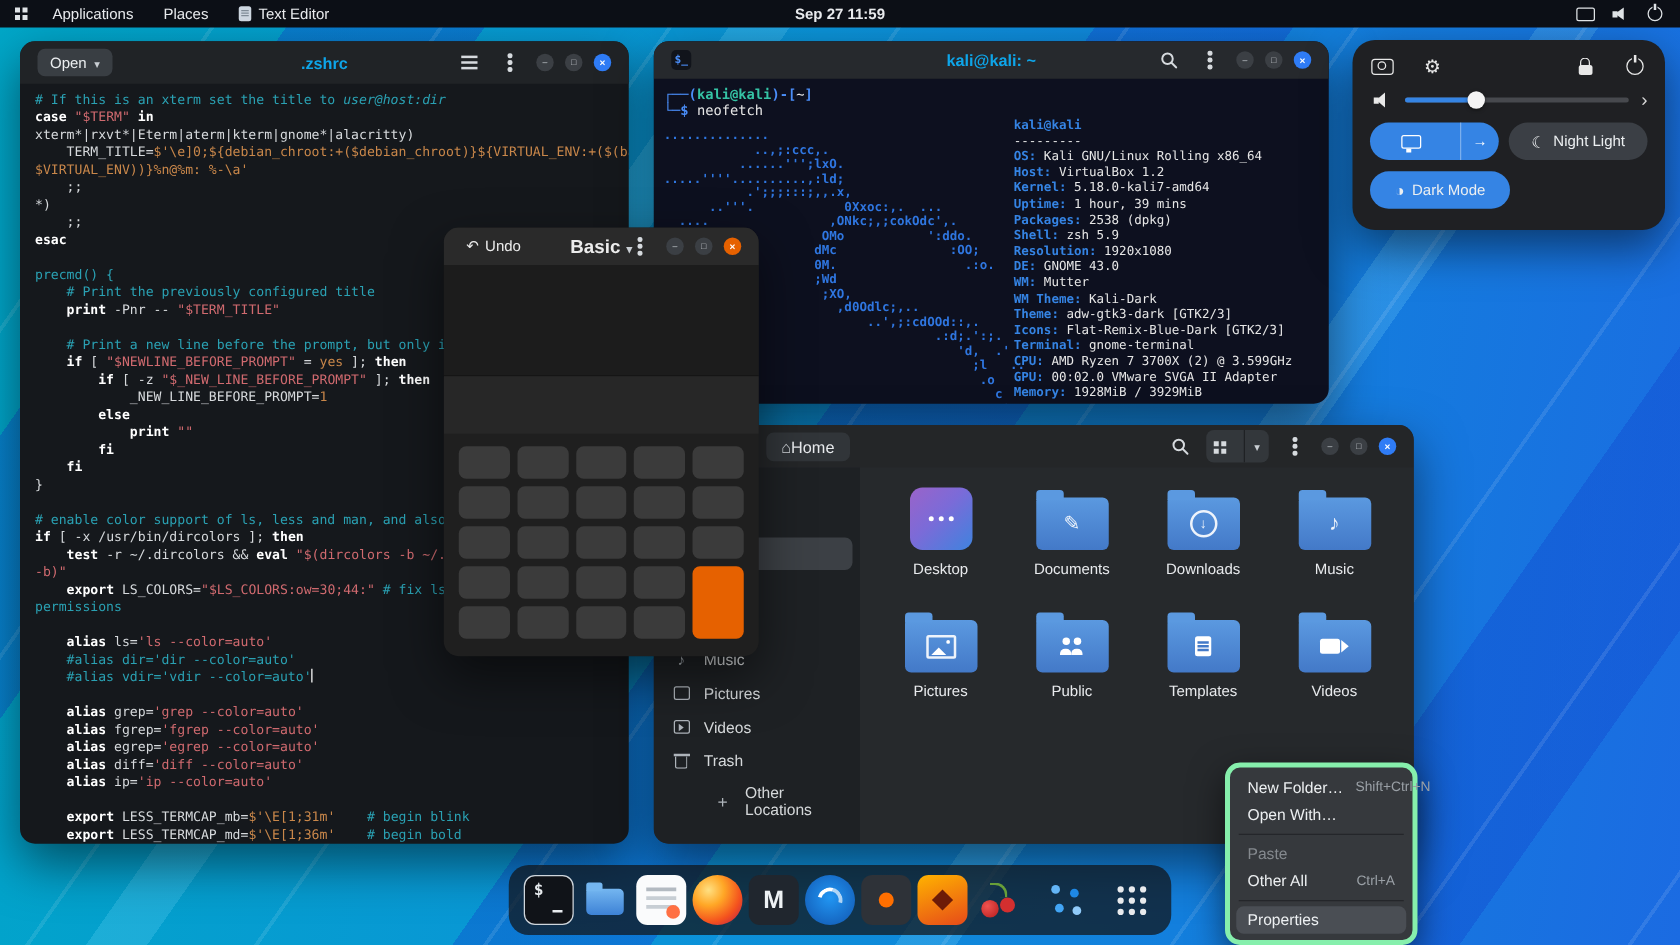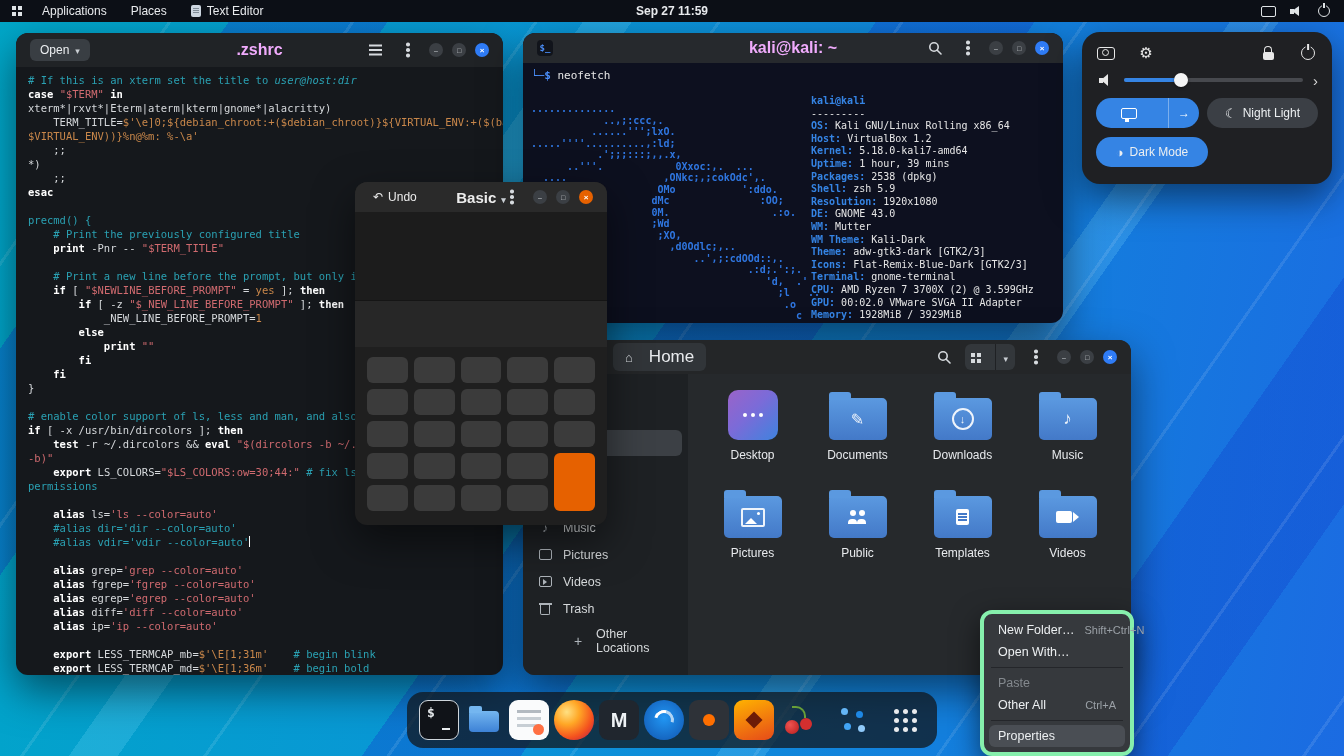--- a/index.html
+++ b/index.html
@@ -30,21 +30,21 @@
   .pi-vol::before{content:"";position:absolute;left:0;top:2.5px;width:4px;height:5px;background:#dfe3e6;}
   .pi-vol::after{content:"";position:absolute;left:2px;top:0;border-top:5px solid transparent;
     border-bottom:5px solid transparent;border-right:7px solid #dfe3e6;}
   .pi-power{width:10px;height:10px;border:1.5px solid #dfe3e6;border-radius:50%;position:relative;}
   .pi-power::before{content:"";position:absolute;top:-3px;left:50%;transform:translateX(-50%);
     width:2px;height:5px;background:#dfe3e6;box-shadow:0 0 0 1px #0c0f16;}
 
   
   .win{position:absolute;border-radius:12px;overflow:hidden;box-shadow:0 16px 40px rgba(0,0,0,.5);}
   .whead{position:relative;display:flex;align-items:center;padding:0 14px;gap:8px;}
-  .wtitle{position:absolute;left:50%;transform:translateX(-50%);font-weight:bold;font-size:16px;color:#f0abfc;white-space:nowrap;}
+  .wtitle{position:absolute;left:50%;transform:translateX(-50%);font-weight:bold;font-size:13px;color:#0ea5e9;white-space:nowrap;}
   .wright{margin-left:auto;display:flex;align-items:center;gap:9px;}
   .wbtn{width:14px;height:14px;border-radius:50%;background:#3b3f44;display:flex;align-items:center;
     justify-content:center;font-size:7px;color:#c9ced3;}
   .wbtn.close{background:#2f7cf6;color:#fff;font-weight:bold;font-size:8px;}
   .hbtn{width:24px;height:24px;display:flex;align-items:center;justify-content:center;border-radius:6px;}
   .kebab{width:3.5px;height:3.5px;border-radius:50%;background:#d6dade;
     box-shadow:0 5.5px 0 #d6dade,0 -5.5px 0 #d6dade;}
   .hamb{width:13px;height:1.8px;background:#d6dade;box-shadow:0 -4.5px 0 #d6dade,0 4.5px 0 #d6dade;}
   .chev::before{content:"▾";font-size:9px;color:#c9ced3;}
 
@@ -136,21 +136,21 @@
   .mon-ico::before{content:"";position:absolute;left:3px;bottom:-4px;width:4px;height:2.5px;background:#fff;}
   .moon::before{content:"☾";font-size:13px;}
   .halfmoon::before{content:"◑";font-size:13px;}
   .pill-night{width:112px;}
   .pill-darkmode{width:112px;align-self:flex-start;}
 
   
   .files{left:523px;top:340px;width:608px;height:335px;z-index:14;background:#26292c;}
   .files .whead{height:34px;background:#242628;}
   .nav-arrow{color:#9aa0a6;font-size:15px;padding:0 2px;}
-  .home-pill{display:flex;align-items:flex-end;gap:16px;background:#313539;color:#e8eaed;font-size:17px;
+  .home-pill{display:flex;align-items:flex-end;gap:0;background:#313539;color:#e8eaed;font-size:13px;
     padding:4px 12px;border-radius:6px;margin-left:42px;}
   .home-ico::before{content:"⌂";font-size:13px;color:#d6dade;}
   .viewbtn{display:flex;align-items:center;background:#33373b;border-radius:6px;height:26px;overflow:hidden;}
   .vb-grid{padding:0 9px;position:relative;width:12px;height:12px;}
   .vb-grid::before{content:"";position:absolute;left:6px;top:2px;width:4px;height:4px;background:#d6dade;
     box-shadow:6px 0 0 #d6dade,0 6px 0 #d6dade,6px 6px 0 #d6dade;}
   .vb-sep{width:1px;height:26px;background:#1f2124;}
   .vb-chev{padding:0 7px;}
   .files-body{display:flex;height:301px;}
   .sidebar{position:relative;width:165px;background:#1e2124;flex:none;}
@@ -299,20 +299,21 @@
         </span>
         <span class="hbtn">
             <span class="kebab"></span>
           </span>
         <span class="wbtn">–</span>
         <span class="wbtn">□</span>
         <span class="wbtn close">×</span>
       </div>
     </div>
     <div class="term-body">
+      <div class="term-line"><span class="pb">┌──(</span><span class="pu">kali@kali</span><span class="pb">)-[</span><span class="pw">~</span><span class="pb">]</span></div>
       <div class="term-line"><span class="pb">└─</span><span class="pb">$ </span><span class="pw">neofetch</span></div>
       <pre class="nf-art">..............
             ..,;:ccc,.
           ......''';lxO.
 .....''''..........,:ld;
            .';;;:::;,,.x,
       ..'''.            0Xxoc:,.  ...
   ....                ,ONkc;,;cokOdc',.
  .                   OMo           ':ddo.
                     dMc               :OO;

